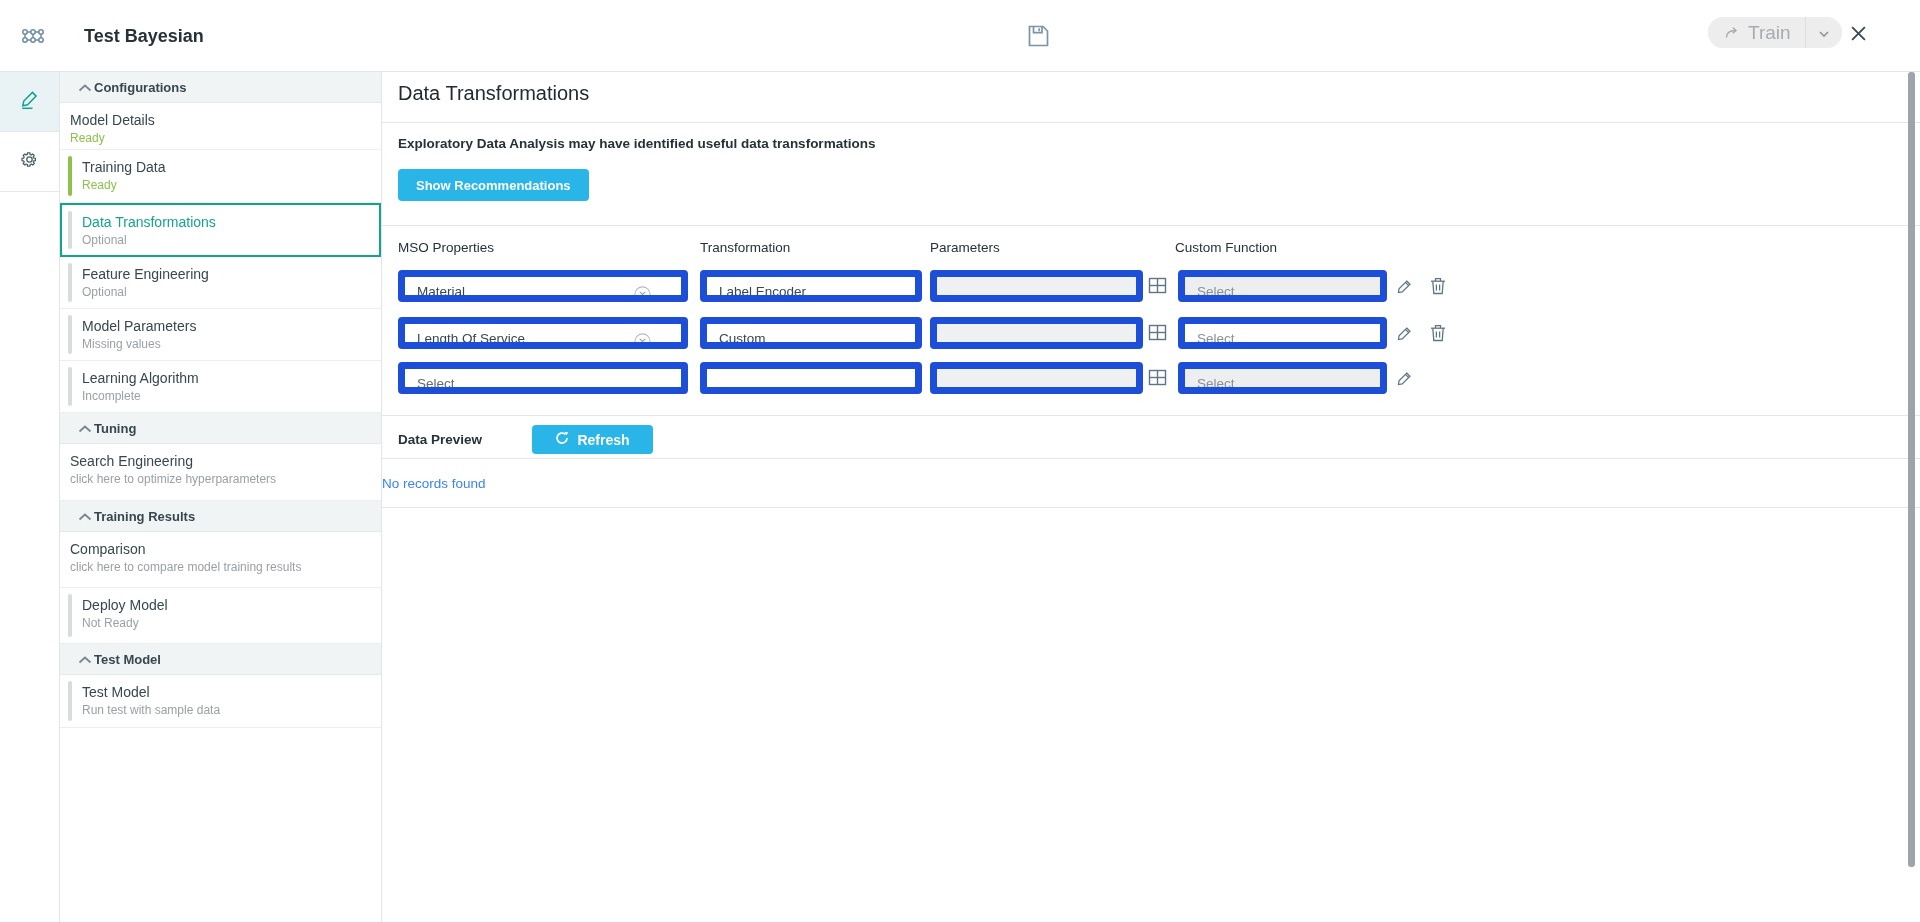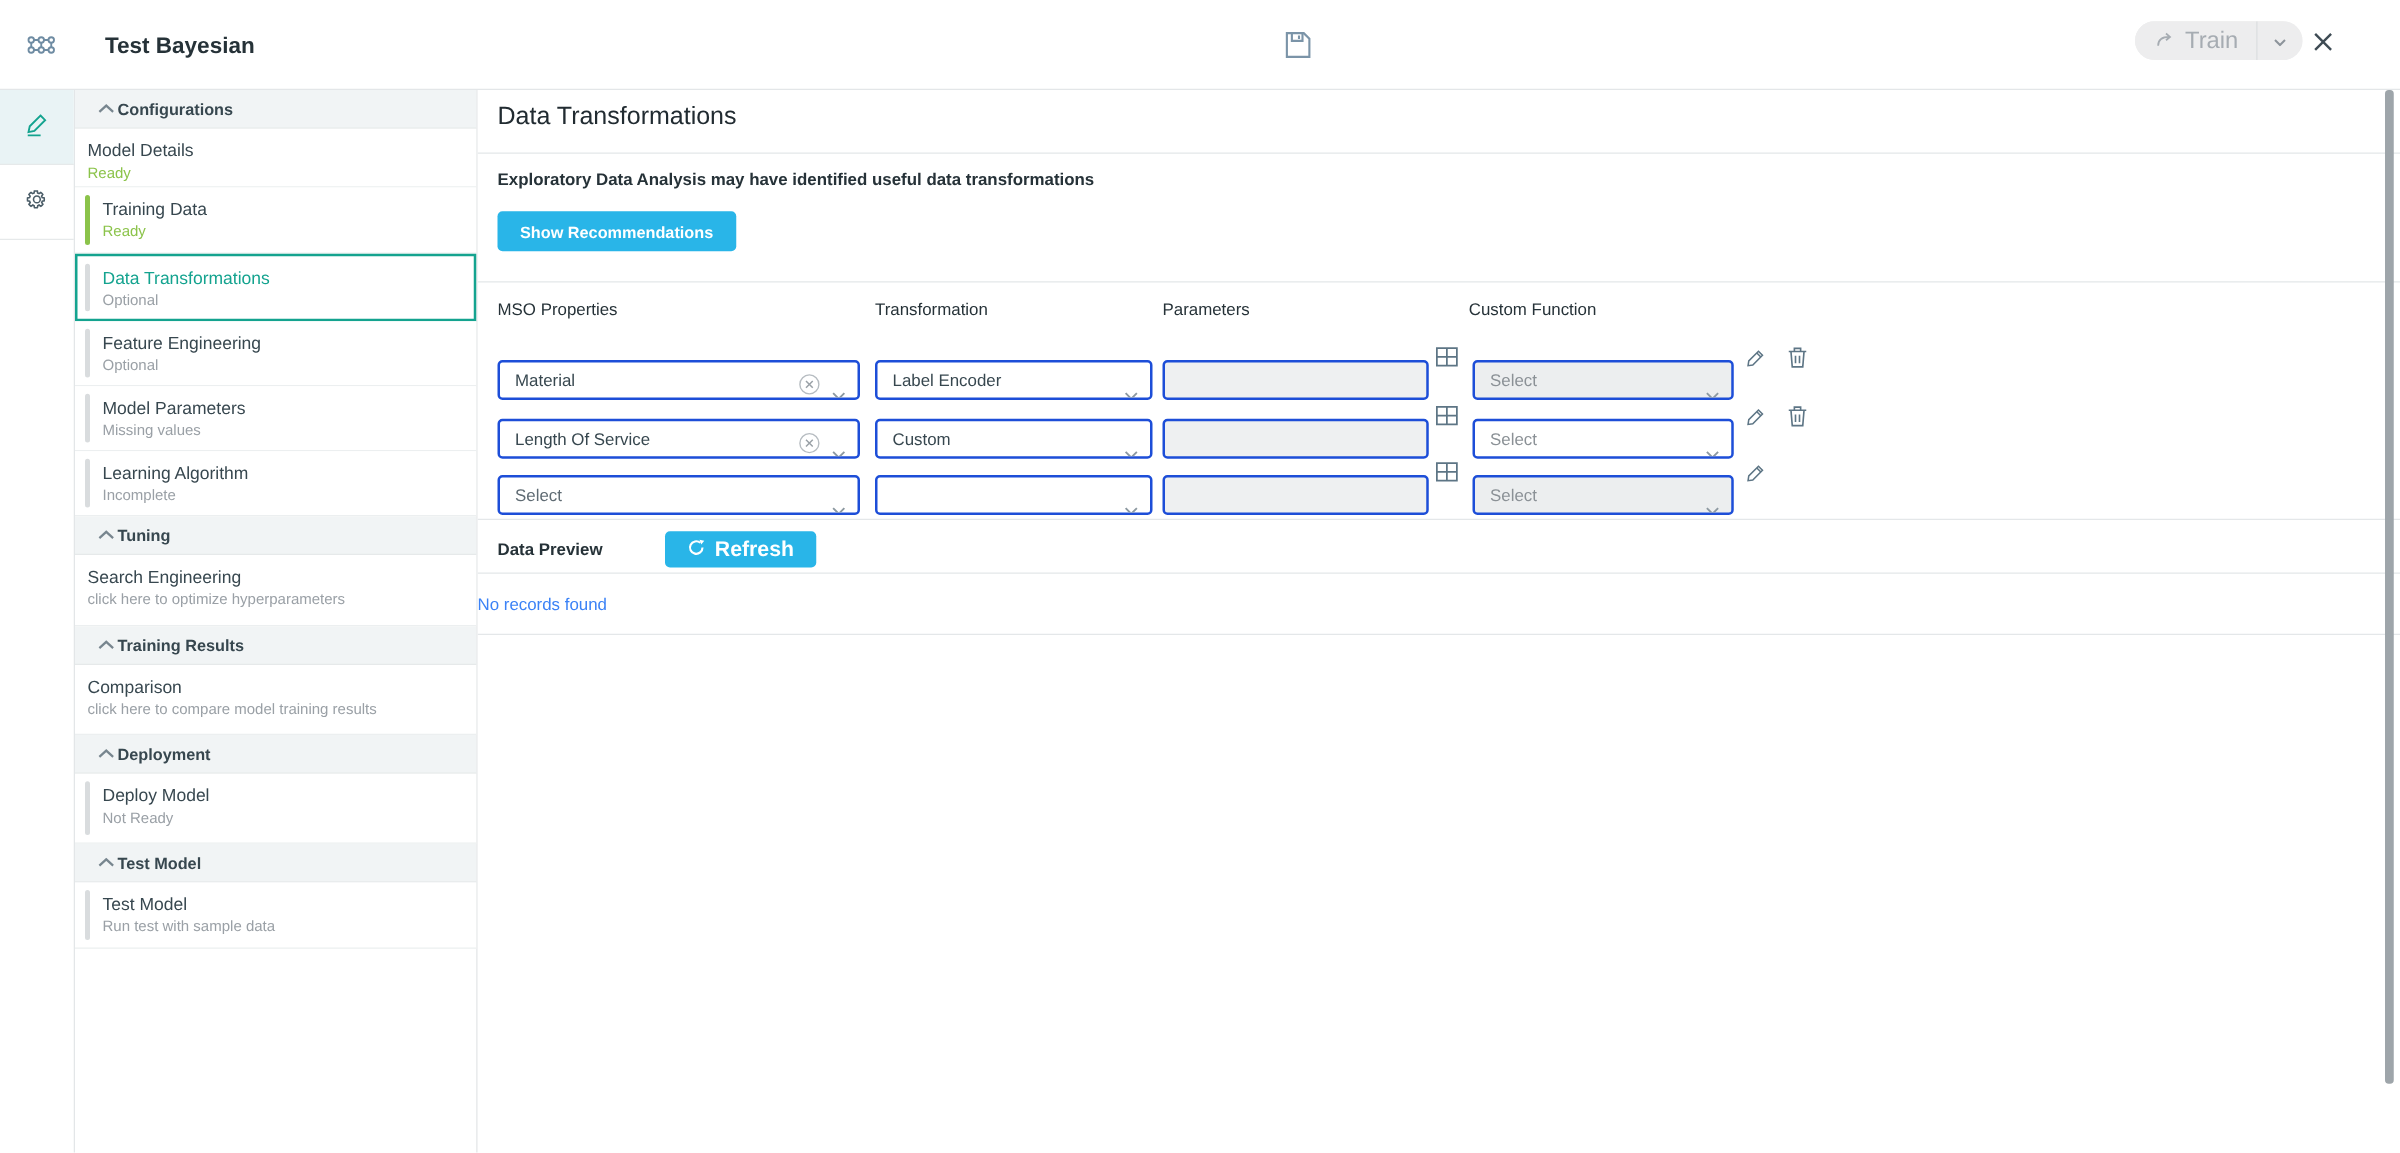--- a/index.html
+++ b/index.html
@@ -37,31 +37,31 @@
 
   
   .main { position:absolute; left:382px; top:72px; width:1538px; height:850px; background:#fff; }
   .page-title { position:absolute; left:16px; top:10px; font-size:20px; font-weight:500; color:#212b31; }
   .hr { position:absolute; left:0; right:0; height:1px; background:#e4e7e9; }
   .eda-text { position:absolute; left:16px; top:64px; font-size:13.5px; font-weight:700; color:#263238; }
   .btn-cyan { background:#29b5e8; color:#fff; border:none; border-radius:4px; font-weight:700; font-family:inherit; cursor:pointer; }
   .show-rec { position:absolute; left:16px; top:97px; height:32px; padding:0 18px; font-size:13px; }
   .col-head { position:absolute; top:168px; font-size:13.5px; font-weight:400; color:#263238; }
   .trow { position:absolute; left:0; right:0; height:32px; }
-  .sel, .txt { position:absolute; top:18px; height:32px; border:2px solid #1d4ed8; border-radius:4px; background:#fff; font-size:13.5px; color:#37474f; }
+  .sel, .txt { position:absolute; top:0; height:32px; border:7px solid #1d4ed8; border-radius:4px; background:#fff; font-size:13.5px; color:#37474f; }
   .sel { line-height:30px; padding:0 30px 0 12px; cursor:pointer; white-space:nowrap; overflow:hidden; }
   .sel .chev { position:absolute; right:9px; top:12px; }
   .sel .clear { position:absolute; right:30px; top:7px; cursor:pointer; }
   .sel.placeholder { color:#5f6b73; }
   .sel.disabled { background:#eceeef; color:#8b9196; cursor:default; }
   .sel.gray-select { color:#8b9196; }
   .txt { background:#eef0f1; }
   .icon-btn { position:absolute; background:none; border:none; padding:0; cursor:pointer; line-height:0; }
   .dp-label { position:absolute; left:16px; top:353px; height:30px; line-height:30px; font-size:13.5px; font-weight:700; color:#263238; }
-  .refresh { position:absolute; left:150px; top:353px; height:29px; width:121px; font-size:17px; display:flex; align-items:center; justify-content:center; gap:8px; }
+  .refresh { position:absolute; left:150px; top:353px; height:29px; width:121px; font-size:14px; display:flex; align-items:center; justify-content:center; gap:8px; }
   .empty-row { position:absolute; left:0; right:14px; top:397px; height:29px; line-height:29px; font-size:13.5px; color:#3b82f6; }
   .scroll-thumb { position:absolute; right:5px; top:0; width:7px; height:795px; background:#9ea5aa; border-radius:3px; cursor:pointer; }
 </style>
 </head>
 <body>
 
 <div class="topbar">
   <span class="app-icon">
     <svg width="26" height="22" viewBox="0 0 26 22" fill="none" stroke="#6f8ca3" stroke-width="1.5">
       <circle cx="5" cy="7" r="2.2"></circle>
@@ -199,28 +199,20 @@
         </svg>
     </span>
     <span class="sec-label">Training Results</span>
   </div>
 
   <div class="side-item" style="height:56px">
     <div class="it-label">Comparison</div>
     <div class="it-status">click here to compare model training results</div>
   </div>
 
-  <div class="sec-header">
-    <span>
-      <svg width="14" height="8" viewBox="0 0 14 8" fill="none" stroke="#78868f" stroke-width="1.8">
-          <path d="M1.5 6.5 L7 1.5 L12.5 6.5"></path>
-        </svg>
-    </span>
-    <span class="sec-label">Deployment</span>
-  </div>
 
   <div class="side-item has-bar" style="height:56px">
     <span class="bar"></span>
     <div class="it-label">Deploy Model</div>
     <div class="it-status">Not Ready</div>
   </div>
 
   <div class="sec-header">
     <span>
       <svg width="14" height="8" viewBox="0 0 14 8" fill="none" stroke="#78868f" stroke-width="1.8">

